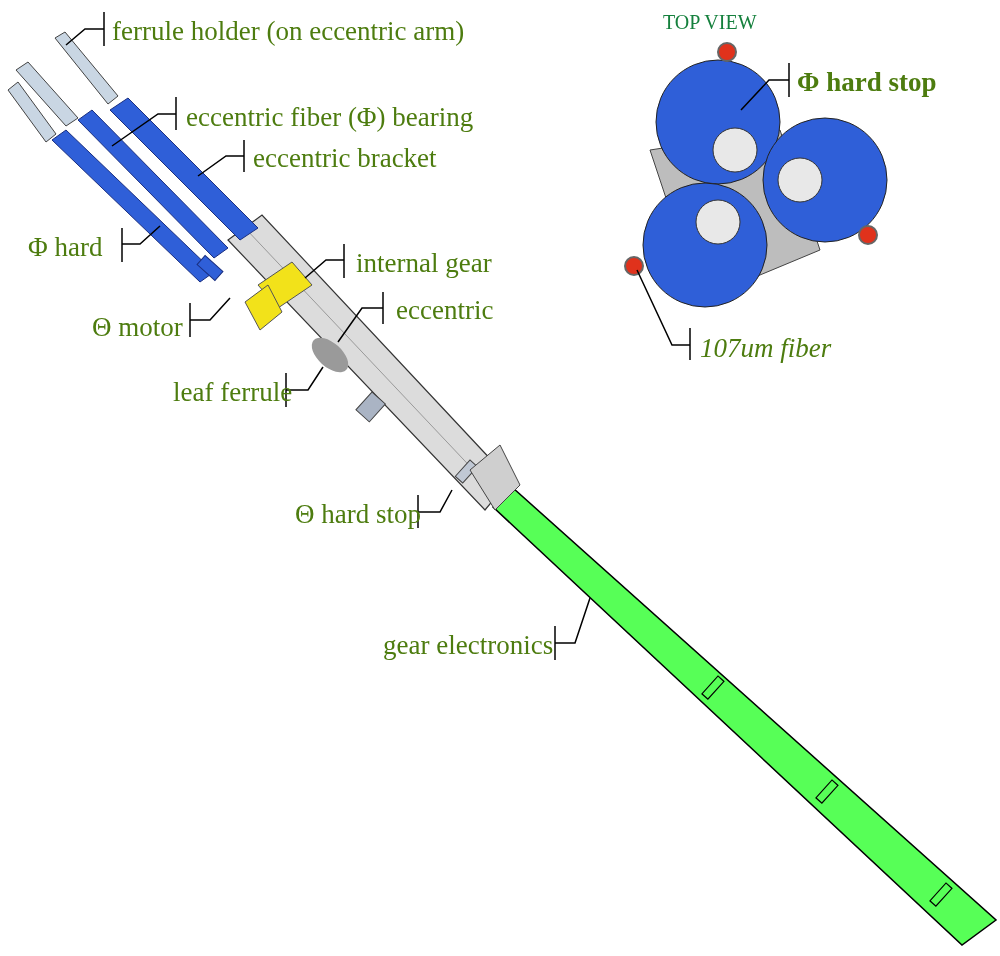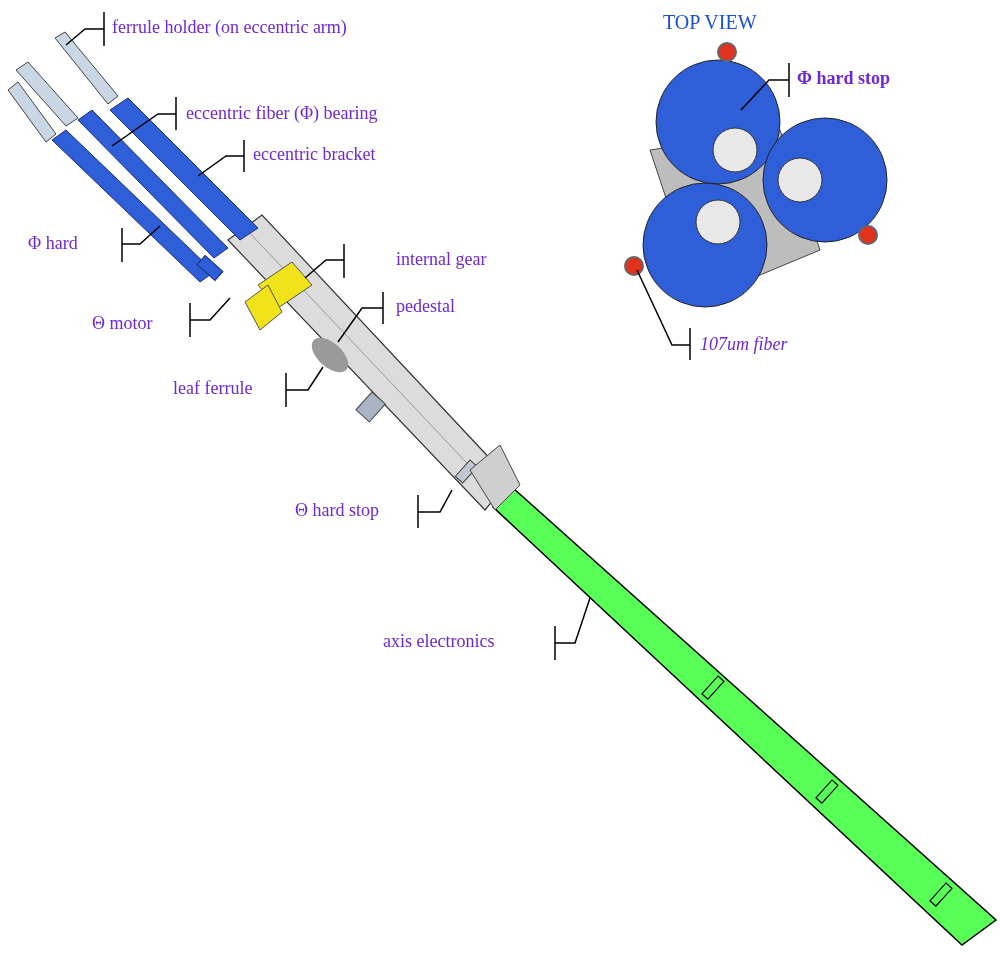--- a/index.html
+++ b/index.html
@@ -1,19 +1,19 @@
 <!DOCTYPE html>
 <html><head>
 <meta charset="utf-8">
 <style>
   html, body { margin:0; padding:0; background:#ffffff; }
   body { width:1000px; height:956px; position:relative; overflow:hidden; font-family:"Liberation Serif", serif; }
   svg.art { position:absolute; left:0; top:0; }
-  .label { position:absolute; font-size:18px; color:#6d28d9; white-space:nowrap; line-height:1; }
-  .title { position:absolute; font-size:20px; color:#1d4ed8; white-space:nowrap; }
+  .label { position:absolute; font-size:27px; color:#4d7c0f; white-space:nowrap; line-height:1; }
+  .title { position:absolute; font-size:20px; color:#15803d; white-space:nowrap; }
 </style>
 </head>
 <body>
 
 <svg class="art" width="1000" height="956" viewBox="0 0 1000 956">
 
   <polygon points="493,507 513,488 996,920 962,945" fill="#57ff57" stroke="#000" stroke-width="1.5"></polygon>
   <g fill="none" stroke="#000" stroke-width="1.2">
     <rect x="0" y="0" width="8" height="24" transform="translate(718,676) rotate(42)"></rect>
     <rect x="0" y="0" width="8" height="24" transform="translate(832,780) rotate(42)"></rect>
@@ -87,20 +87,20 @@
       <path d="M690,345 H672 L637,270"></path>
   </g>
 </svg>
 
 <div class="title" style="left:663px;top:11px;">TOP VIEW</div>
 
 <div class="label" style="left:112px;top:18px;">ferrule holder (on eccentric arm)</div>
 <div class="label" style="left:186px;top:104px;">eccentric fiber (Φ) bearing</div>
 <div class="label" style="left:253px;top:145px;">eccentric bracket</div>
 <div class="label" style="left:28px;top:234px;">Φ hard</div>
-<div class="label" style="left:356px;top:250px;margin-left:40px;">internal gear</div>
+<div class="label" style="left:356px;top:250px;">internal gear</div>
 <div class="label" style="left:92px;top:314px;font-family:Liberation Serif, serif;">Θ motor</div>
-<div class="label" style="left:396px;top:297px;">pedestal</div>
+<div class="label" style="left:396px;top:297px;">eccentric</div>
 <div class="label" style="left:173px;top:379px;">leaf ferrule</div>
 <div class="label" style="left:295px;top:501px;text-align:right;">Θ hard stop</div>
-<div class="label" style="left:383px;top:632px;">axis electronics</div>
+<div class="label" style="left:383px;top:632px;">gear electronics</div>
 <div class="label" style="left:797px;top:69px;font-weight:bold;">Φ hard stop</div>
 <div class="label" style="left:700px;top:335px;font-style:italic;">107um fiber</div>
 
 </body></html>

